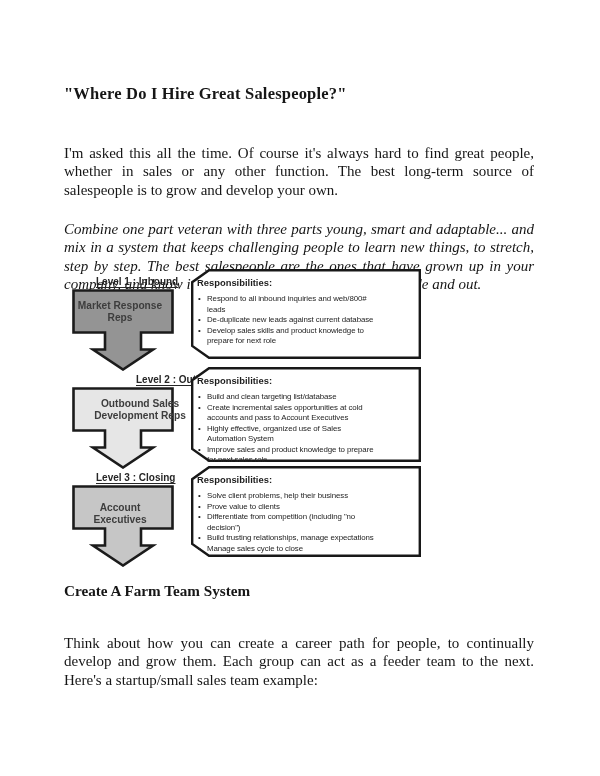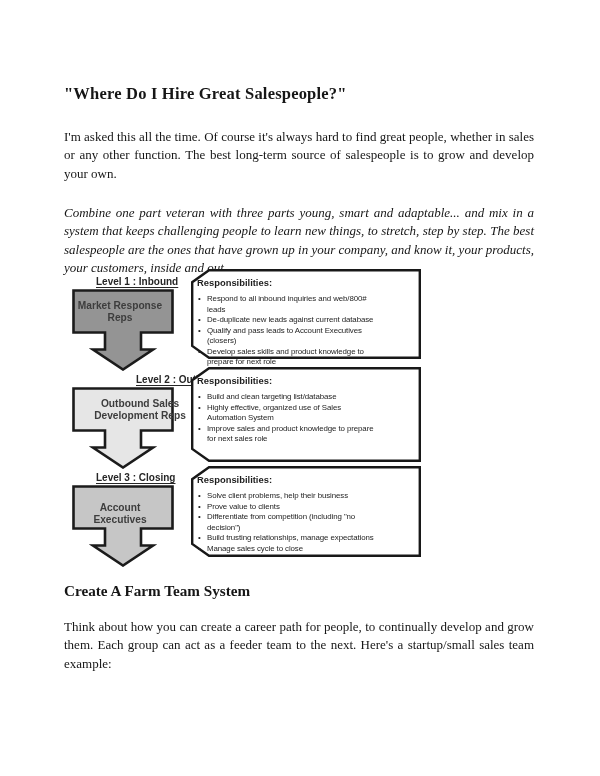--- a/index.html
+++ b/index.html
@@ -4,21 +4,21 @@
 <style>
   html,body{margin:0;padding:0;}
   body{
     width:600px;height:776px;position:relative;background:#ffffff;
     font-family:"Liberation Serif",serif;color:#161616;overflow:hidden;
   }
   .abs{position:absolute;}
 
   
   #title{left:64px;top:84px;font-size:16.5px;font-weight:700;letter-spacing:.2px;}
-  .body-par{left:64px;width:470px;font-size:13px;line-height:18.3px;text-align:justify;}
+  .body-par{left:64px;width:470px;font-size:15px;line-height:18.3px;text-align:justify;margin-top:16px;}
   #para1{top:128px;}
   #para2{top:204px;font-style:italic;}
   #heading2{left:64px;top:582px;font-size:15.2px;font-weight:700;}
   #para3{top:618px;}
 
   
   .lvl-label{
     font-family:"Liberation Sans",sans-serif;font-size:10px;font-weight:700;
     color:#262626;text-decoration:underline;text-underline-offset:2px;white-space:nowrap;margin-left:24px;
   }
@@ -85,32 +85,32 @@
 <div class="abs role" id="role3">Account Executives</div>
 
 <div class="abs resp" id="resp1">
   <svg width="230" height="90" viewBox="0 0 230 90">
     <polygon points="18,1.2 228.8,1.2 228.8,88.8 18,88.8 1.2,77 1.2,13.2"></polygon>
   </svg>
   <div class="respbody">
     <div class="resp-title">Responsibilities:</div>
     <div class="resp-item">Respond to all inbound inquiries and web/800# leads</div>
     <div class="resp-item">De-duplicate new leads against current database</div>
-    <div class="resp-item">Qualify and pass leads to Account Executives (closers)</div>
     <div class="resp-item">Develop sales skills and product knowledge to prepare for next role</div>
   </div>
 </div>
 
 <div class="abs resp" id="resp2">
   <svg width="230" height="95" viewBox="0 0 230 95">
     <polygon points="18,1.2 228.8,1.2 228.8,93.8 18,93.8 1.2,82 1.2,13.2"></polygon>
   </svg>
   <div class="respbody">
     <div class="resp-title">Responsibilities:</div>
     <div class="resp-item">Build and clean targeting list/database</div>
+    <div class="resp-item">Create incremental sales opportunities at cold accounts and pass to Account Executives</div>
     <div class="resp-item">Highly effective, organized use of Sales Automation System</div>
     <div class="resp-item">Improve sales and product knowledge to prepare for next sales role</div>
   </div>
 </div>
 
 <div class="abs resp" id="resp3">
   <svg width="230" height="91" viewBox="0 0 230 91">
     <polygon points="18,1.2 228.8,1.2 228.8,89.8 18,89.8 1.2,78 1.2,13.2"></polygon>
   </svg>
   <div class="respbody">

